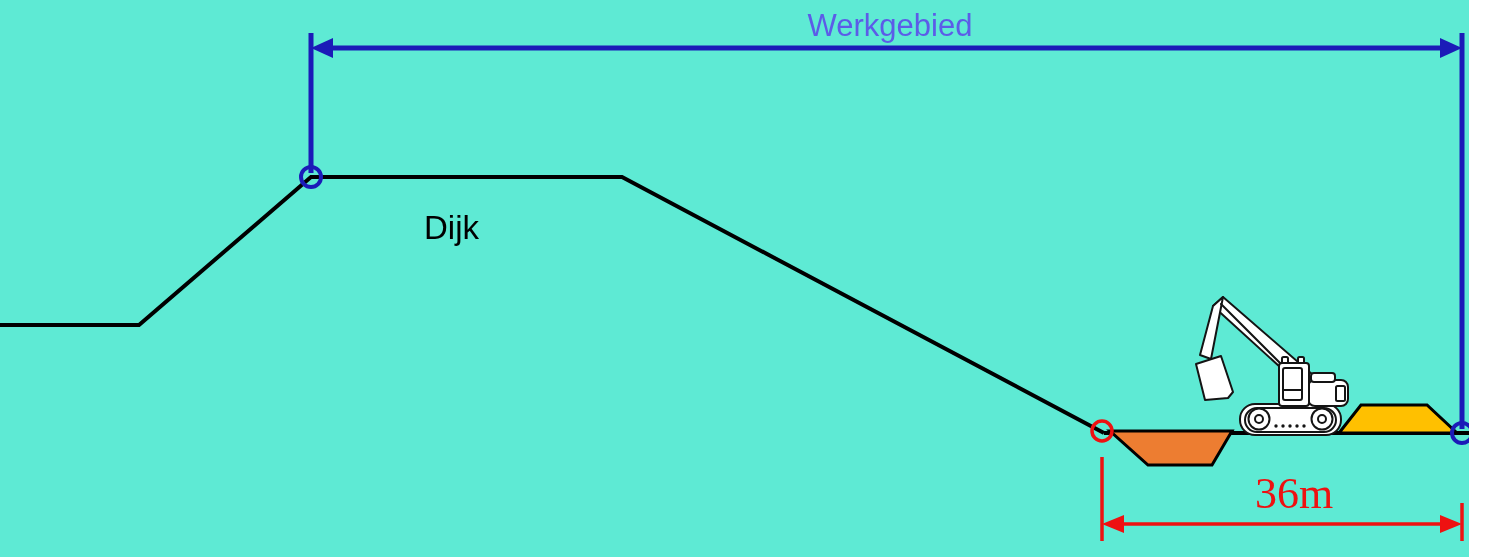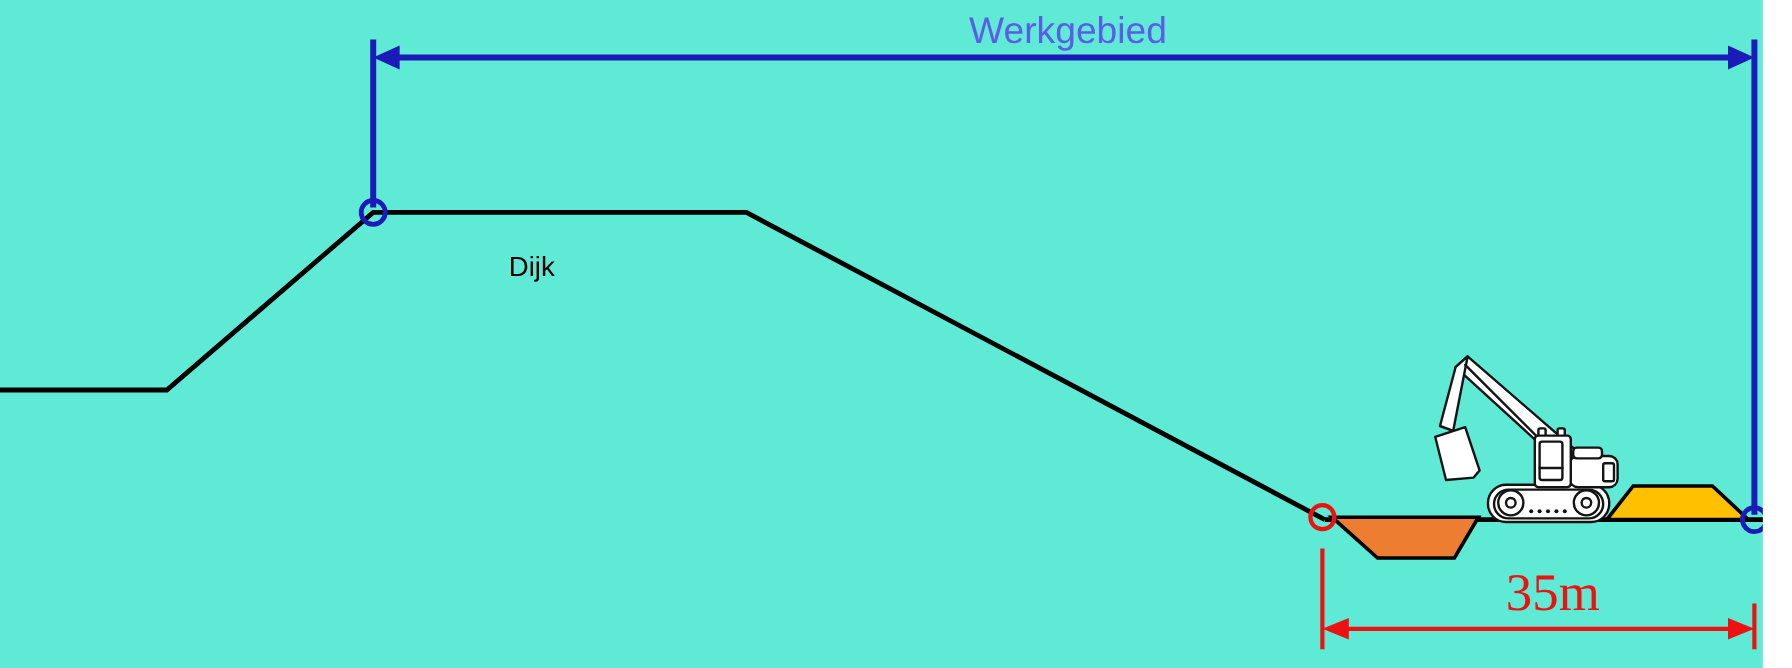--- a/index.html
+++ b/index.html
@@ -25,21 +25,21 @@
   .exc-line      { stroke: #141414; stroke-width: 2; fill: none; stroke-linecap: round; }
   .exc-dot       { fill: #141414; stroke: none; }
 
   .label { position: absolute; white-space: nowrap; line-height: 1.15; }
   .label-blue { color: var(--label-blue); }
   .label-black { color: #000000; }
   .label-red { color: var(--dimension-red); }
 
   .lbl-werkgebied  { left: 890px;  top: 8px;   transform: translateX(-50%); font-size: 31px; font-weight: 500; }
   .lbl-buitendijks { left: 1276px; top: 261px; transform: translateX(-50%); font-size: 31px; font-weight: 500; }
-  .lbl-dijk        { left: 424px;  top: 209px; font-size: 23px; }
+  .lbl-dijk        { left: 424px;  top: 209px; font-size: 33px; }
   .lbl-25m         { left: 1294px; top: 469px; transform: translateX(-50%);
                      font-size: 44px; font-family: "Liberation Serif", "DejaVu Serif", serif; }
 </style>
 </head>
 <body>
 
 <div class="canvas">
 
   <svg width="1493" height="557" viewBox="0 0 1493 557">
 
@@ -93,14 +93,14 @@
       <line class="red-stroke" stroke-width="3.5" x1="1102" y1="457" x2="1102" y2="541"></line>
       <line class="red-stroke" stroke-width="3.5" x1="1462" y1="503" x2="1462" y2="541"></line>
       <line class="red-stroke" stroke-width="3.5" x1="1110" y1="524" x2="1455" y2="524"></line>
       <polygon class="red-fill" points="1102,524 1124,515 1124,533"></polygon>
       <polygon class="red-fill" points="1462,524 1440,515 1440,533"></polygon>
     </g>
   </svg>
 
   <div class="label label-blue lbl-werkgebied">Werkgebied</div>
   <div class="label label-black lbl-dijk">Dijk</div>
-  <div class="label label-red lbl-25m">35m</div>
+  <div class="label label-red lbl-25m">36m</div>
 </div>
 
 </body></html>

